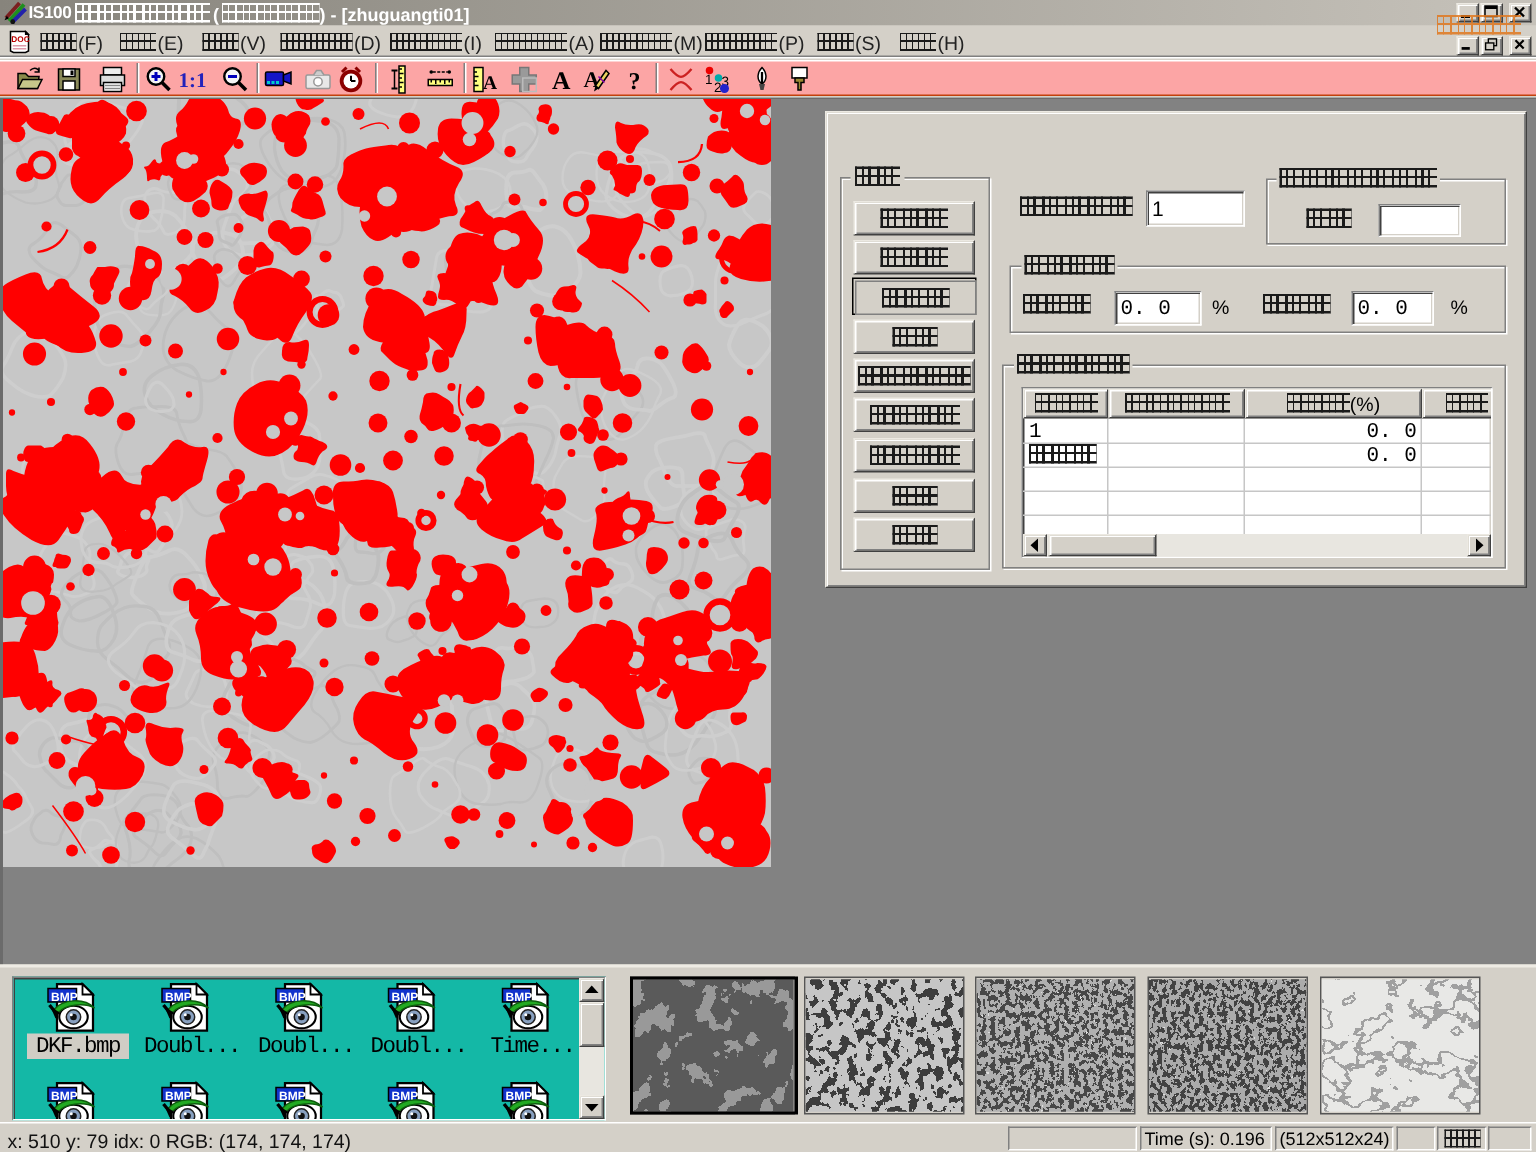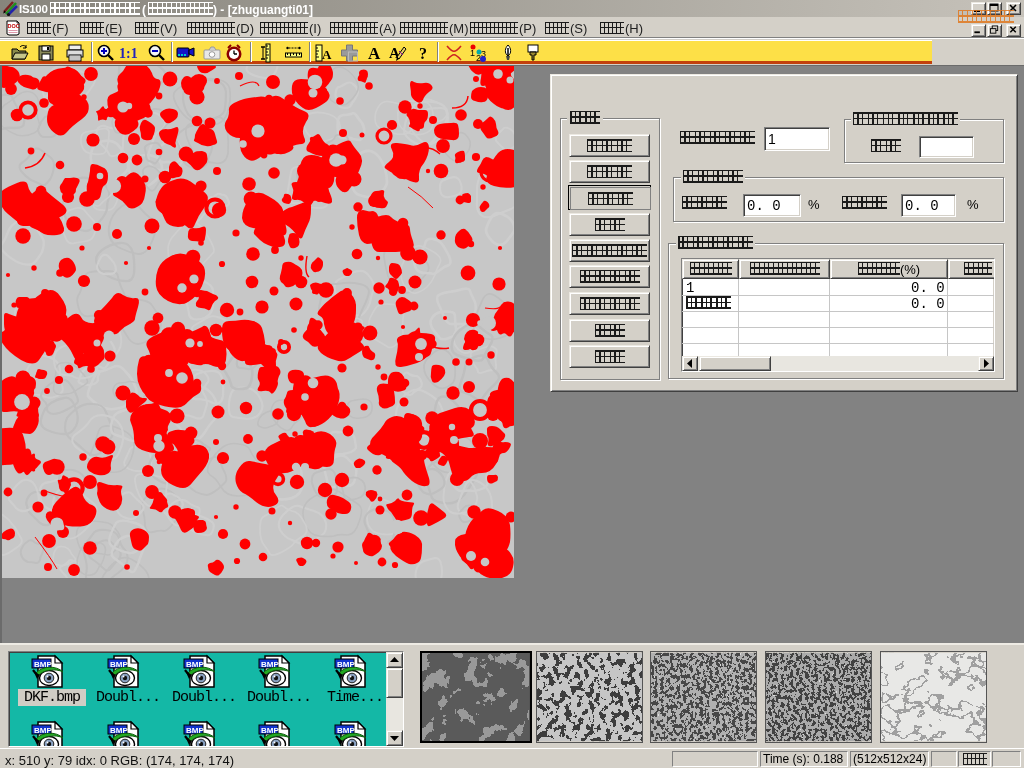--- a/index.html
+++ b/index.html
@@ -17,21 +17,21 @@
  repeating-linear-gradient(180deg,var(--c) 0 1.5px,transparent 1.5px 5.5px,var(--c) 5.5px 7px,transparent 7px 11.5px,var(--c) 11.5px 13px)}
 .btn{border:1px solid;border-color:#ece9e2 #404040 #404040 #ece9e2;box-shadow:inset 1px 1px 0 #fff,inset -1px -1px 0 #808080;background:#d4d0c8}
 .sunk{border:1px solid;border-color:#808080 #fff #fff #808080;box-shadow:inset 1px 1px 0 #404040,inset -1px -1px 0 #d4d0c8;background:#fff}
 .grp{border:1px solid #808080;box-shadow:inset 1px 1px 0 #fff, 1px 1px 0 #fff}
 
 #title{left:0;top:0;width:1024px;height:17px;background:linear-gradient(90deg,#87847c,#c6c2ba);color:#fff;font-weight:bold}
 .tbtn{width:15px;height:13px;top:2px;background:#d4d0c8;border:1px solid;border-color:#ece9e2 #404040 #404040 #ece9e2;box-shadow:inset 1px 1px 0 #fff,inset -1px -1px 0 #808080;font-size:9px;text-align:center;line-height:11px;color:#000}
 
 #menu{left:0;top:17px;width:1024px;height:22px;background:#d4d0c8;border-bottom:1px solid #fff;box-shadow:0 -1px 0 #808080 inset}
 
-#tools{left:0;top:40px;width:932px;height:24px;background:#fde047;border-top:1px solid #fff;border-bottom:3px solid #c2410c}
+#tools{left:0;top:40px;width:1024px;height:24px;background:#fca5a5;border-top:1px solid #fff;border-bottom:1px solid #c2410c}
 .sep{width:2px;height:20px;top:1px;border-left:1px solid #808080;border-right:1px solid #fff}
 
 #work{left:0;top:65px;width:1024px;height:578px;background:#828282;box-shadow:inset 2px 0 0 #6b6b6b,inset 0 1px 0 #6b6b6b}
 #img{left:2px;top:66px;width:512px;height:512px}
 
 #dlg{left:550px;top:74px;z-index:5;width:468px;height:318px;background:#d4d0c8;border:1px solid;border-color:#ece9e2 #404040 #404040 #ece9e2;box-shadow:inset 1px 1px 0 #fff,inset -1px -1px 0 #808080}
 #dlgtitle{left:3px;top:3px;width:460px;height:19px;background:linear-gradient(90deg,#0a246a,#a6caf0);color:#fff;font-weight:bold}
 .ed{background:#fff;border:1px solid;border-color:#808080 #fff #fff #808080;box-shadow:inset 1px 1px 0 #404040,inset -1px -1px 0 #d4d0c8;font-size:14px;padding-left:3px;color:#000}
 
 #bottom{left:0;top:643px;width:1024px;height:105px;background:#d4d0c8;border-top:2px solid #eeebe4}
@@ -1230,19 +1230,19 @@
     </defs>
     <rect width="107" height="90" fill="#e8e8e6"></rect>
     <g filter="url(#tf880_0)">
       <rect width="107" height="90" fill="#a0a0a0"></rect>
     </g>
   </svg>
 <div class="abs" style="left:420px;top:651px;width:112px;height:92px;border:2px solid #000"></div>
 <div id="status" class="abs">
 <span class="abs" style="left:5px;top:4px;color:#111">x: 510 y: 79 idx: 0 RGB: (174, 174, 174)</span>
 <div class="seg abs" style="left:672px;width:86px"></div>
-<div class="seg abs" style="left:760px;width:88px;font-size:12px;padding:0 2px">Time (s): 0.188</div>
+<div class="seg abs" style="left:760px;width:88px;font-size:12px;padding:0 2px">Time (s): 0.196</div>
 <div class="seg abs" style="left:850px;width:79px;font-size:12px;padding:0 2px">(512x512x24)</div>
 <div class="seg abs" style="left:931px;width:26px"></div>
 <div class="seg abs" style="left:958px;width:33px"><i class="k" style="width:24px"></i></div>
 <div class="seg abs" style="left:992px;width:29px"></div>
 </div>
 <div class="abs" style="left:958px;top:10px;z-index:9;opacity:.85"><i class="k k14" style="width:56px;--c:#e07820"></i></div>
 
 </body></html>

